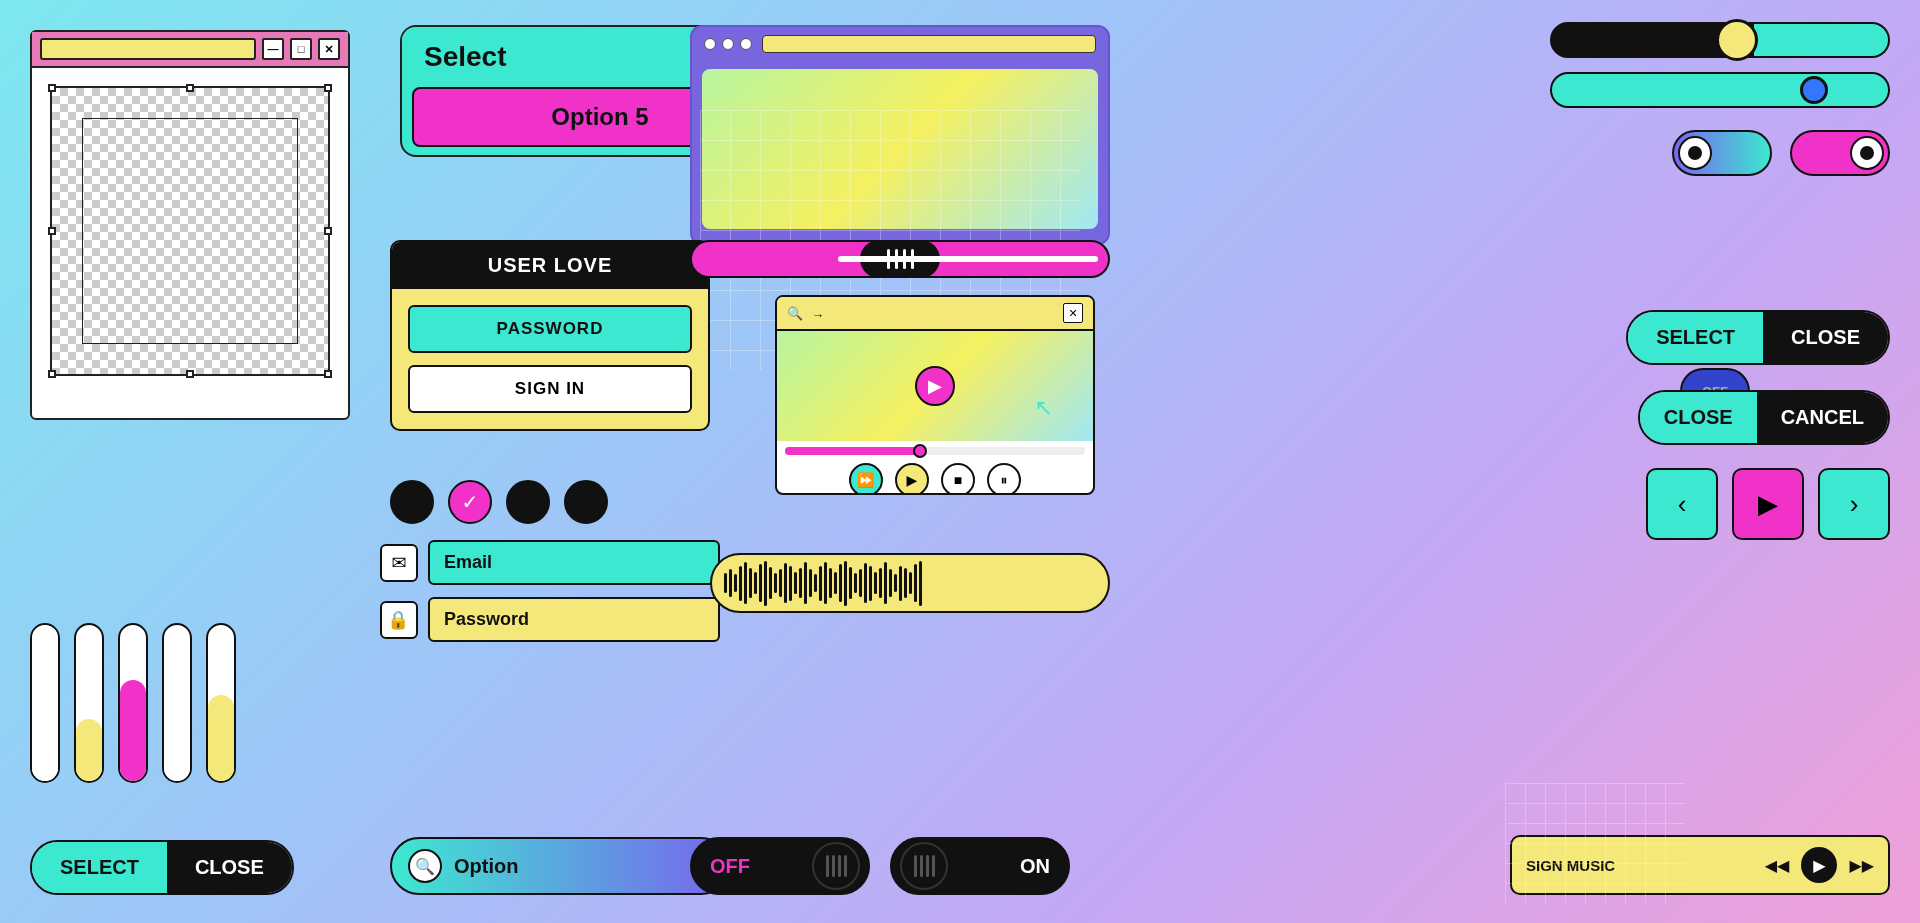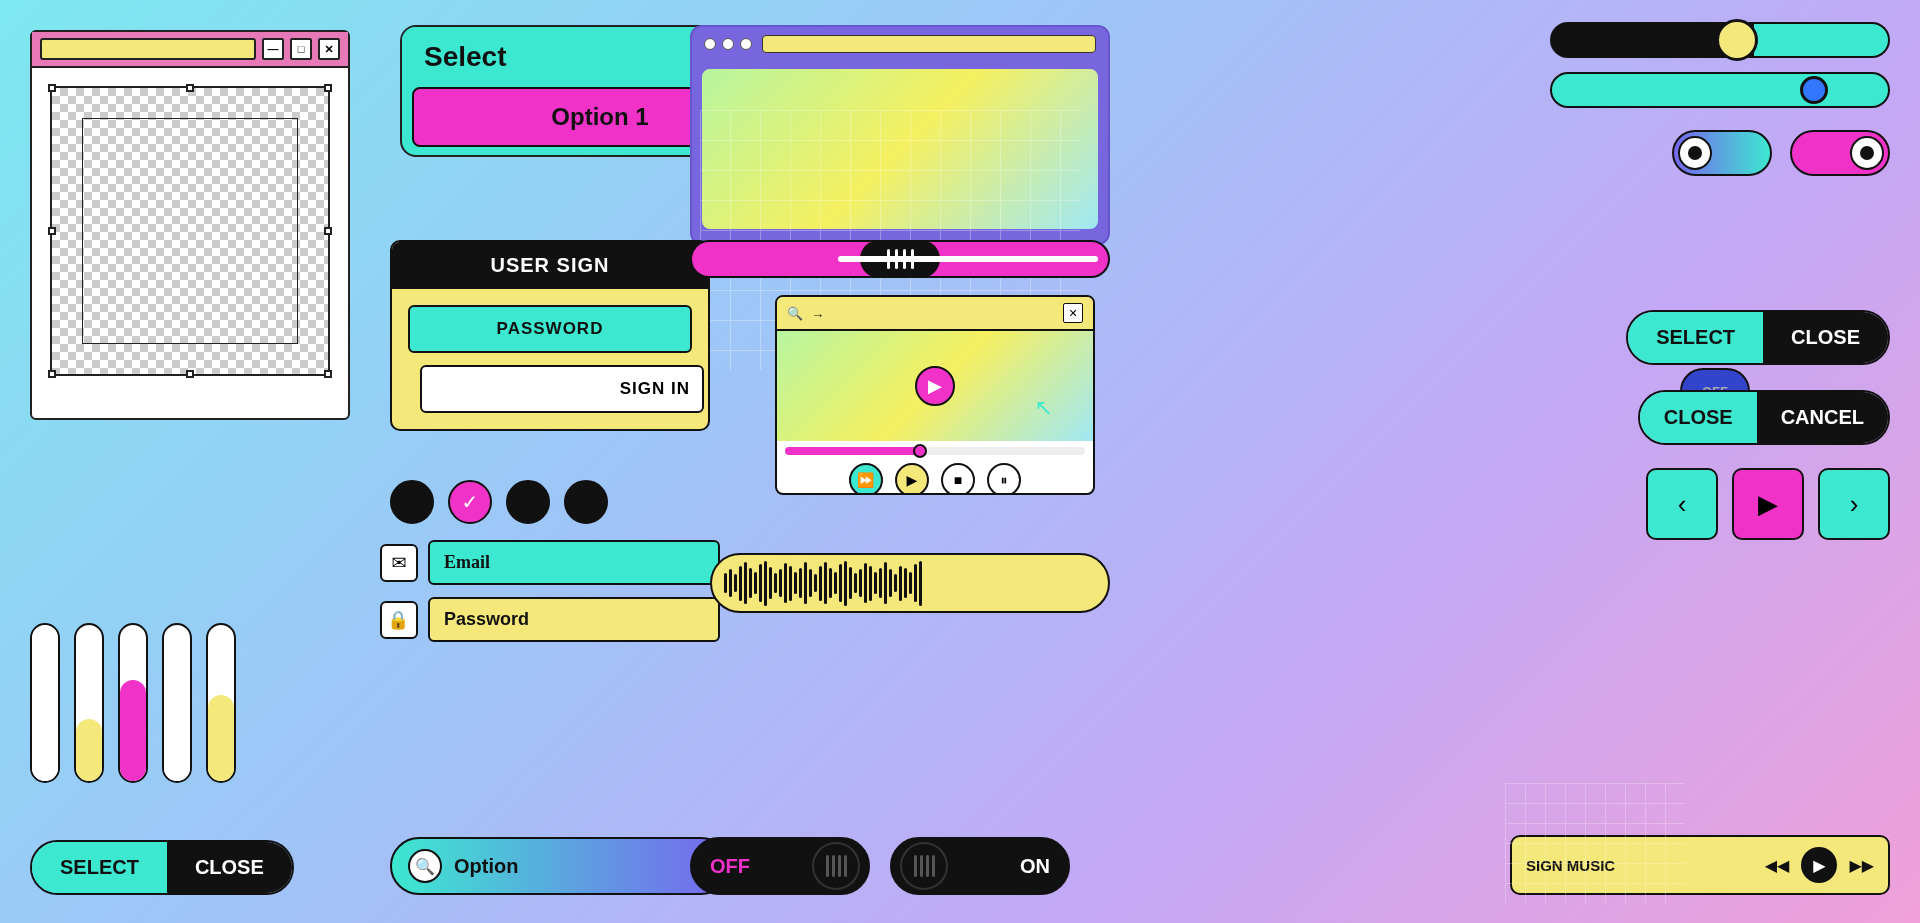--- a/index.html
+++ b/index.html
@@ -460,24 +460,23 @@
       letter-spacing: 1px;
     }
     .login-submit {
       background: #fff;
       border: 2px solid #111;
       border-radius: 6px;
       padding: 12px;
       width: 100%;
       font-size: 17px;
       font-weight: 900;
-      text-align: right;
+      text-align: center;
       cursor: pointer;
       letter-spacing: 1px;
-      margin-left: 12px;
     }
 
     
     .dot-indicators {
       position: absolute;
       top: 480px; left: 390px;
       display: flex; gap: 14px; align-items: center;
     }
     .dot-ind {
       width: 44px; height: 44px;
@@ -510,21 +509,20 @@
     }
     .ep-input {
       flex: 1;
       background: #3de8d0;
       border: 2px solid #111;
       border-radius: 6px;
       padding: 10px 14px;
       font-size: 18px;
       font-weight: 900;
       color: #111;
-      font-family: Liberation Serif, serif;
     }
     .ep-input-yellow {
       flex: 1;
       background: #f5e87a;
       border: 2px solid #111;
       border-radius: 6px;
       padding: 10px 14px;
       font-size: 18px;
       font-weight: 900;
       color: #111;
@@ -783,21 +781,21 @@
     <div class="sel-handle" style="bottom:-4px;left:50%;transform:translateX(-50%)"></div>
     <div class="sel-handle" style="bottom:-4px;right:-4px"></div>
   </div>
 </div>
 
 <div class="select-dropdown">
   <div class="select-header">
     <span class="select-header-label">Select</span>
     <span class="select-chevron">✓</span>
   </div>
-  <div class="select-option-1">Option 1</div>
+  <div class="select-option-1">Option 5</div>
 </div>
 
 <div class="browser-window">
   <div class="browser-titlebar">
     <div class="browser-dot"></div>
     <div class="browser-dot"></div>
     <div class="browser-dot"></div>
     <div class="browser-urlbar"></div>
   </div>
   <div class="browser-content"></div>
@@ -886,21 +884,21 @@
     <div class="pbar-fill pbar-fill-5"></div>
   </div>
 </div>
 
 <div class="select-close-bottom">
   <div class="scb-select">SELECT</div>
   <div class="scb-close">CLOSE</div>
 </div>
 
 <div class="login-form">
-  <div class="login-title">USER SIGN</div>
+  <div class="login-title">USER LOVE</div>
   <div class="login-body">
     <div class="login-field">PASSWORD</div>
     <div class="login-submit">SIGN IN</div>
   </div>
 </div>
 
 <div class="dot-indicators">
   <div class="dot-ind"></div>
   <div class="dot-ind dot-ind-active">
     <span class="dot-check">✓</span>

